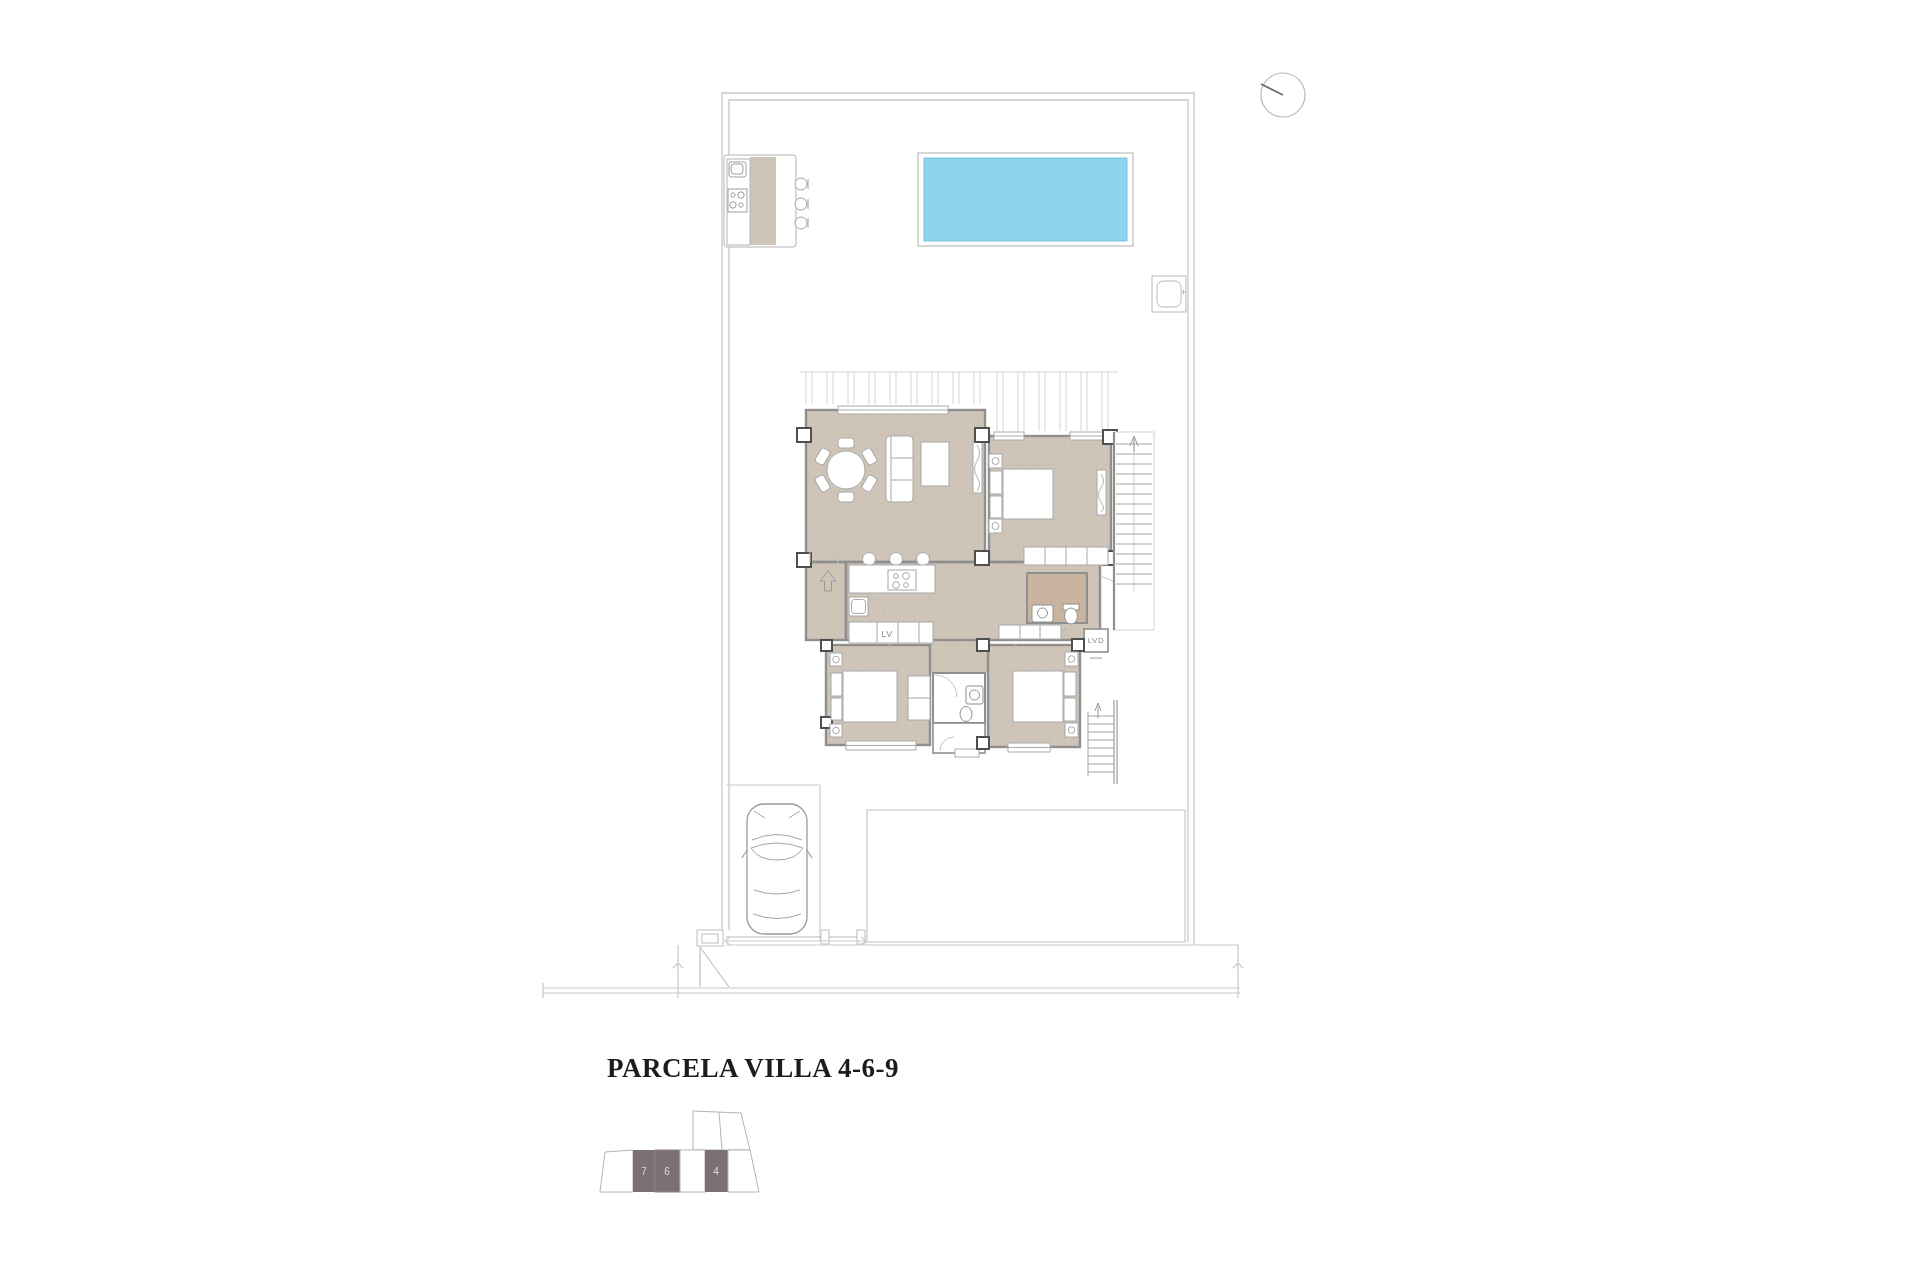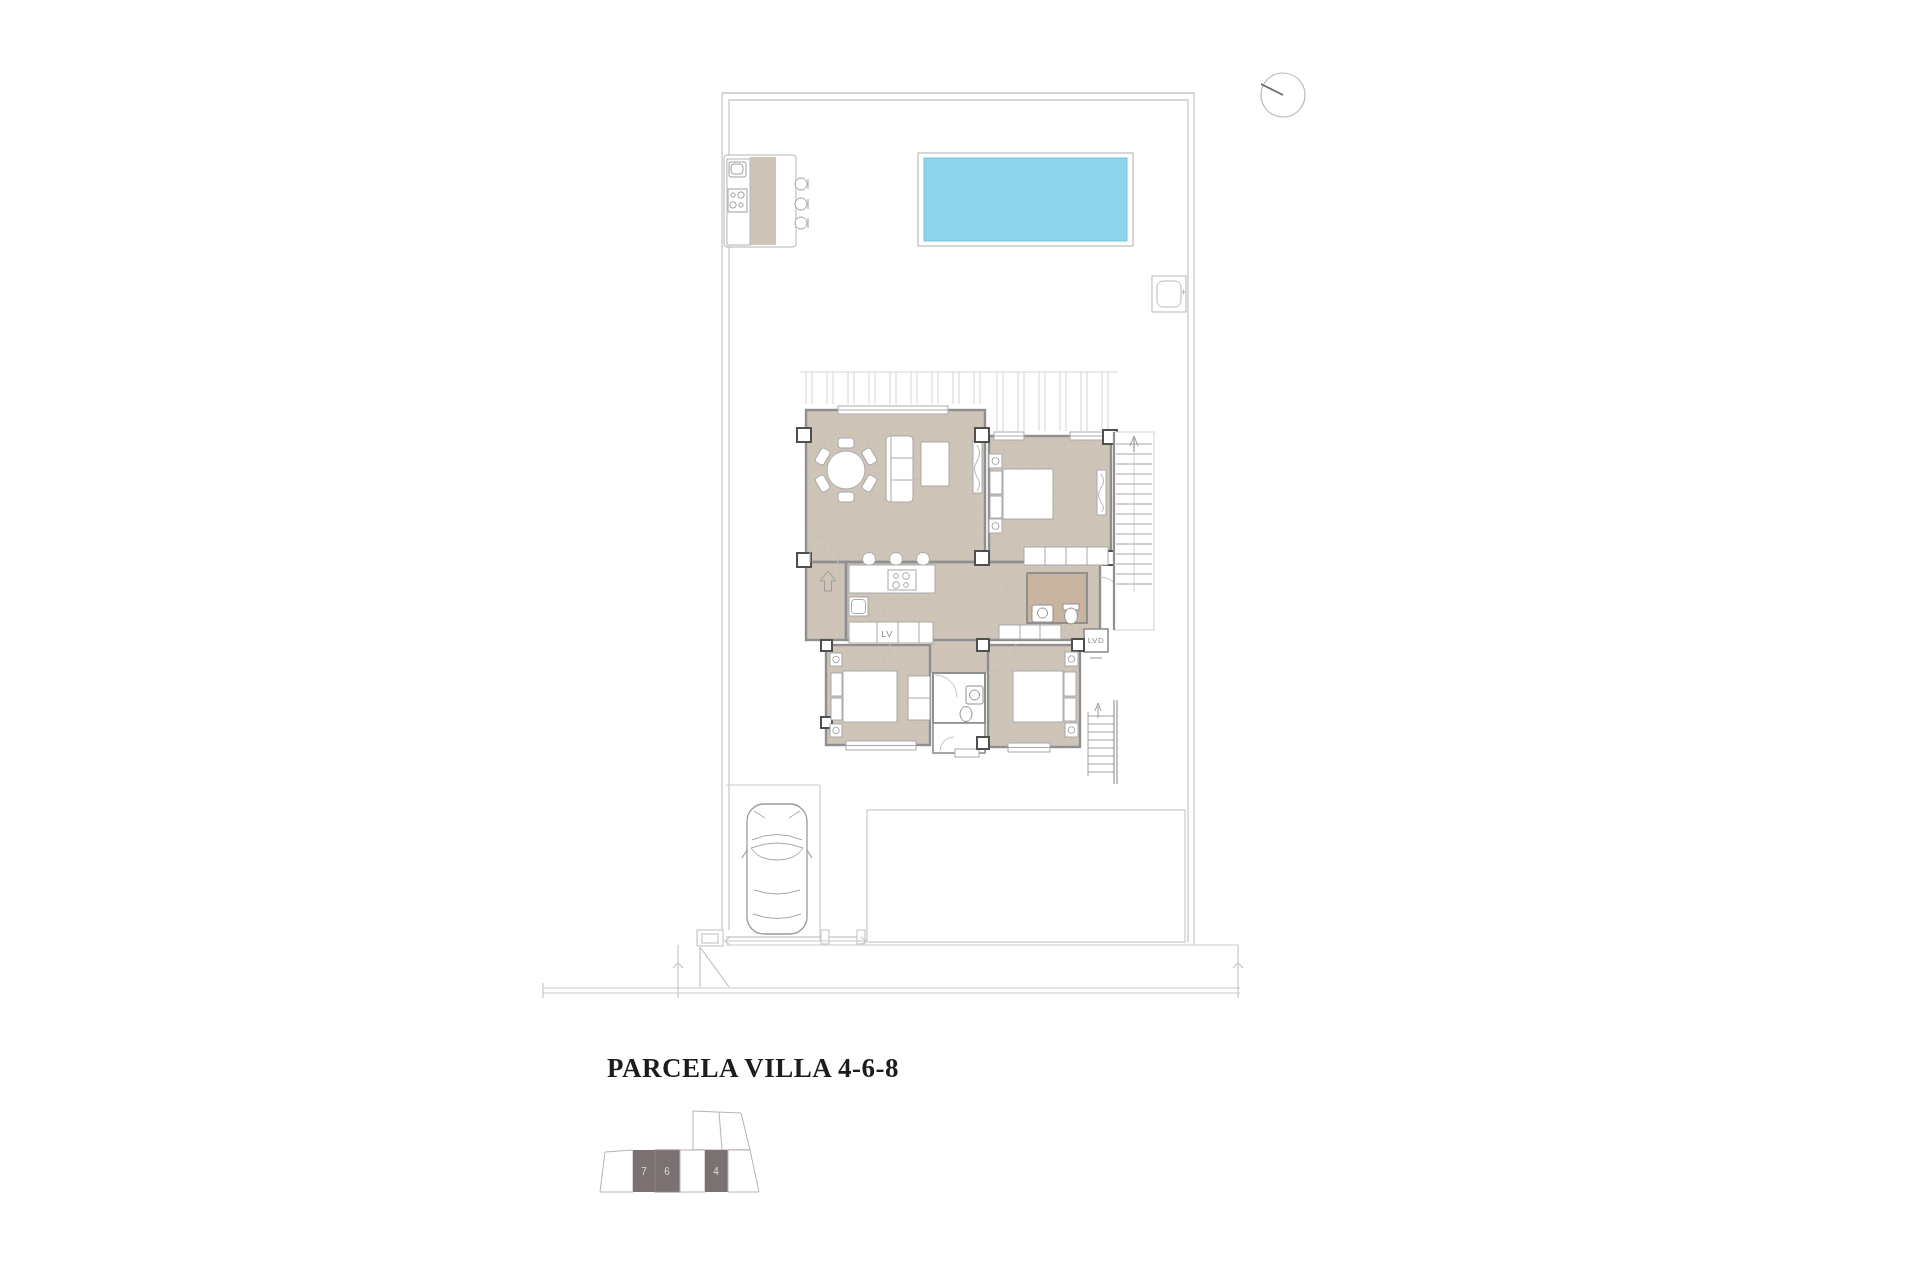--- a/index.html
+++ b/index.html
@@ -298,15 +298,15 @@
     <rect x="655" y="1150" width="25" height="42" fill="#7b7173" stroke="#8d8485"></rect>
     <rect x="680" y="1150" width="25" height="42" fill="#ffffff"></rect>
     <rect x="705" y="1150" width="23" height="42" fill="#7b7173" stroke="none"></rect>
     <polygon points="728,1150 750,1150 759,1192 728,1192" fill="#ffffff"></polygon>
     <text x="644" y="1175" text-anchor="middle" class="keynum" stroke="none">7</text>
     <text x="667" y="1175" text-anchor="middle" class="keynum" stroke="none">6</text>
     <text x="716" y="1175" text-anchor="middle" class="keynum" stroke="none">4</text>
   </g>
 </svg>
 
-<div class="plan-title">PARCELA VILLA 4-6-8</div>
+<div class="plan-title">PARCELA VILLA 4-6-9</div>
 
 </div>
 
 </body></html>

